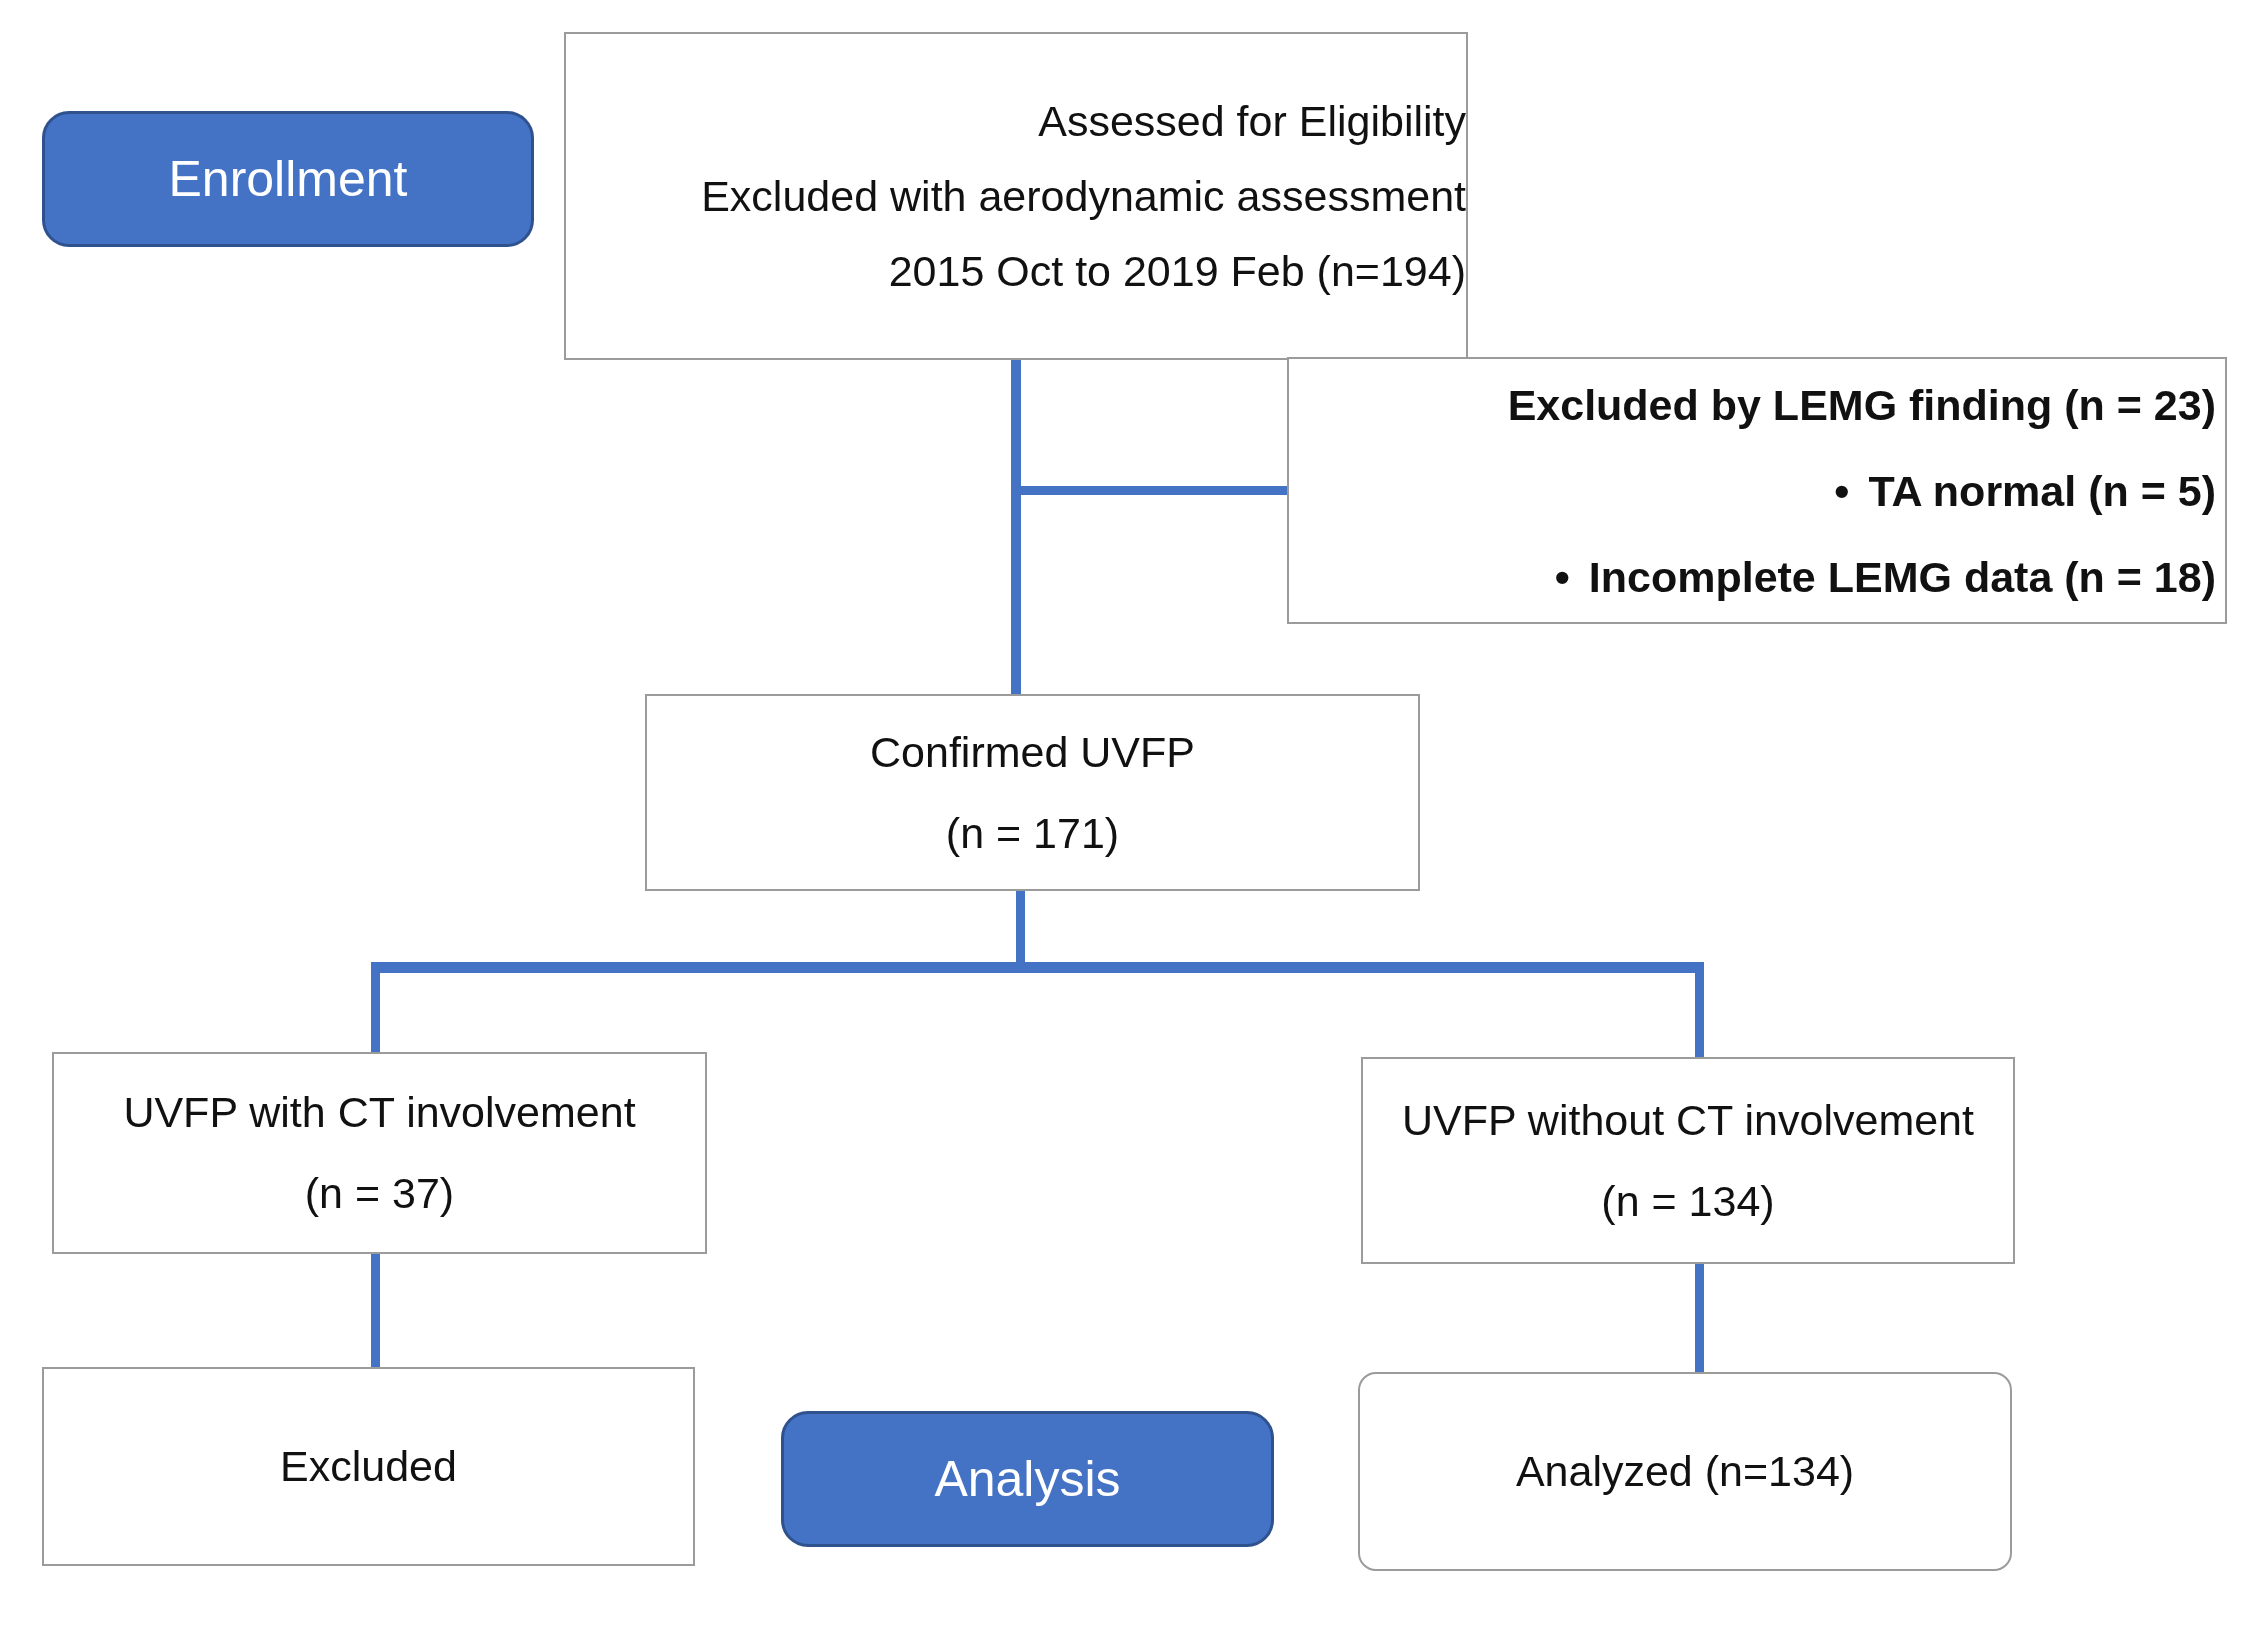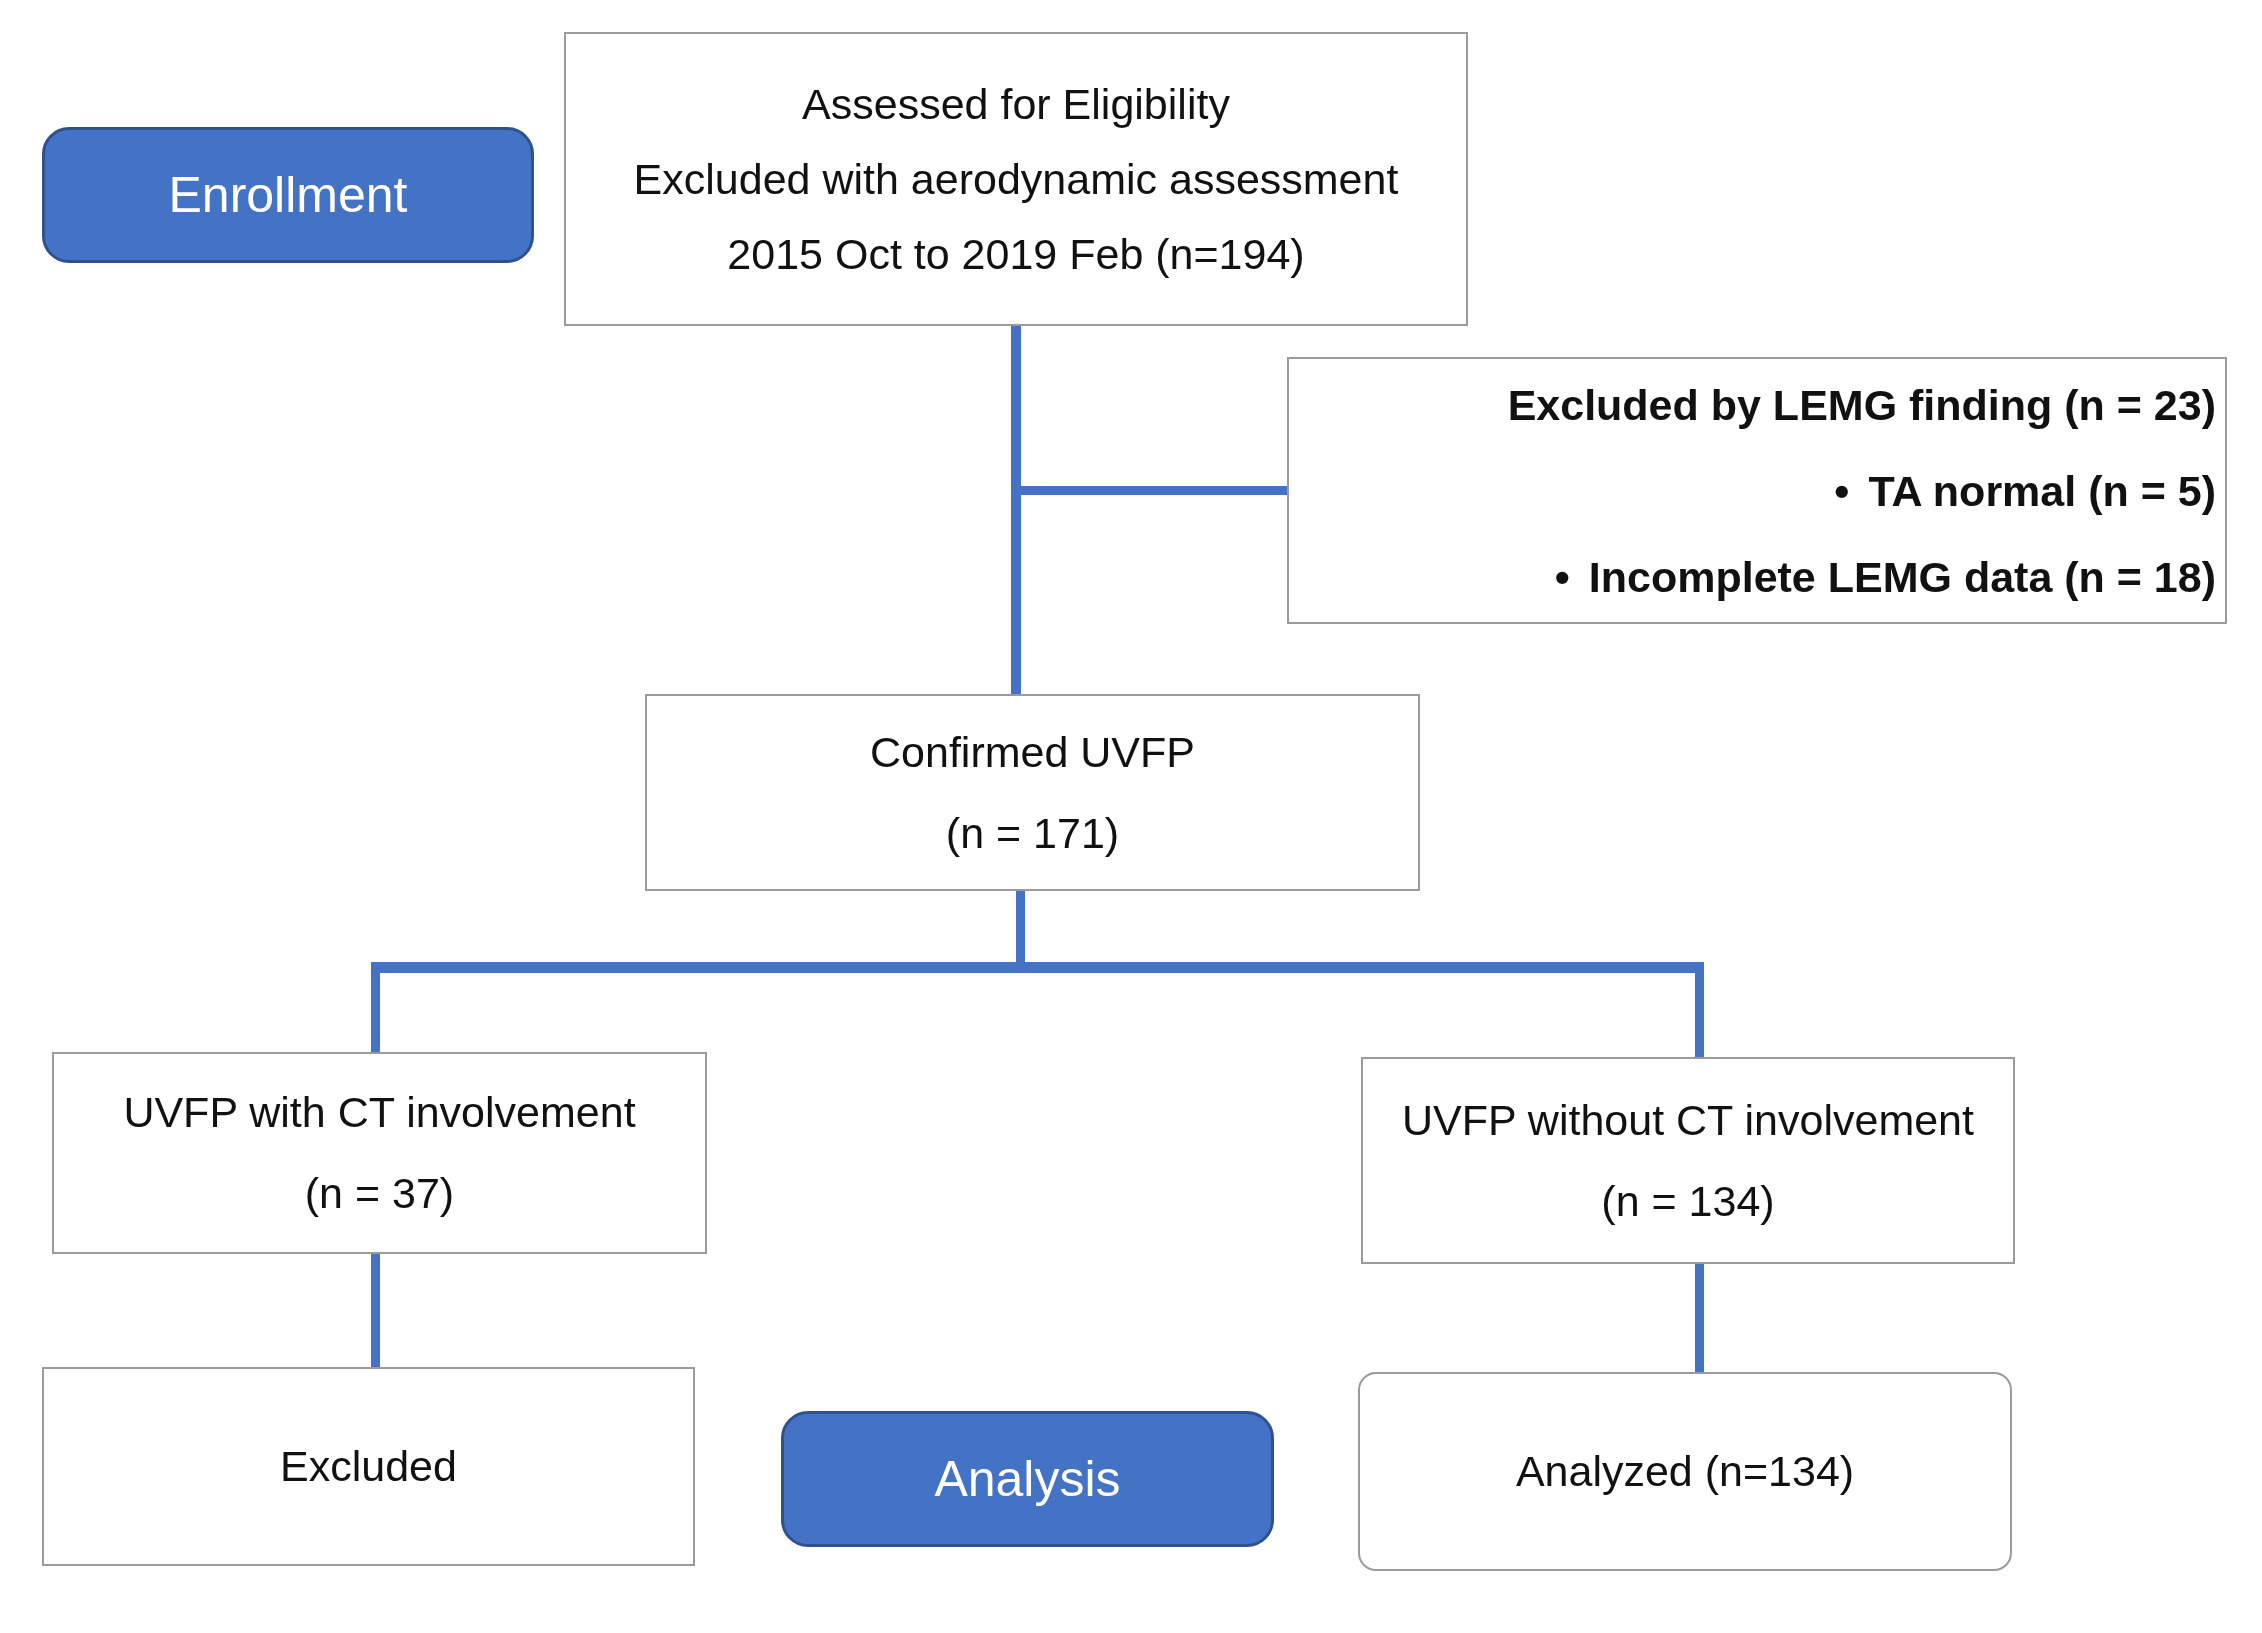--- a/index.html
+++ b/index.html
@@ -71,29 +71,29 @@
 
   <div class="line" style="left:1011px; top:283px; width:9.6px; height:413px;"></div>
   <div class="line" style="left:1011px; top:486px; width:281px; height:8.6px;"></div>
   <div class="line" style="left:1016px; top:889px; width:8.6px; height:77px;"></div>
   <div class="line" style="left:371px; top:962px; width:1332px; height:10.6px;"></div>
   <div class="line" style="left:371px; top:962px; width:8.6px; height:92px;"></div>
   <div class="line" style="left:1695px; top:962px; width:8.6px; height:97px;"></div>
   <div class="line" style="left:371px; top:1252px; width:8.6px; height:117px;"></div>
   <div class="line" style="left:1695px; top:1261px; width:8.6px; height:112px;"></div>
 
-  <div class="pill" style="left:42px; top:111px; width:492px; height:136px;margin-top:16px;">
+  <div class="pill" style="left:42px; top:111px; width:492px; height:136px;">
     <span>Enrollment</span>
   </div>
 
   <div class="pill" style="left:781px; top:1411px; width:493px; height:136px;">
     <span>Analysis</span>
   </div>
 
-  <div class="box" style="left:564px; top:32px; width:904px; height:294px; line-height:75px;">
+  <div class="box" style="left:564px; top:32px; width:904px; height:328px; line-height:75px;align-items:flex-end;">
     <div>Assessed for Eligibility</div>
     <div>Excluded with aerodynamic assessment</div>
     <div>2015 Oct to 2019 Feb (n=194)</div>
   </div>
 
   <div class="box box--left" style="left:1287px; top:357px; width:940px; height:267px;">
     <div>Excluded by LEMG finding (n = 23)</div>
     <div class="bullet-row">
       <span class="bullet-dot">•</span>
       <span>TA normal (n = 5)</span>

